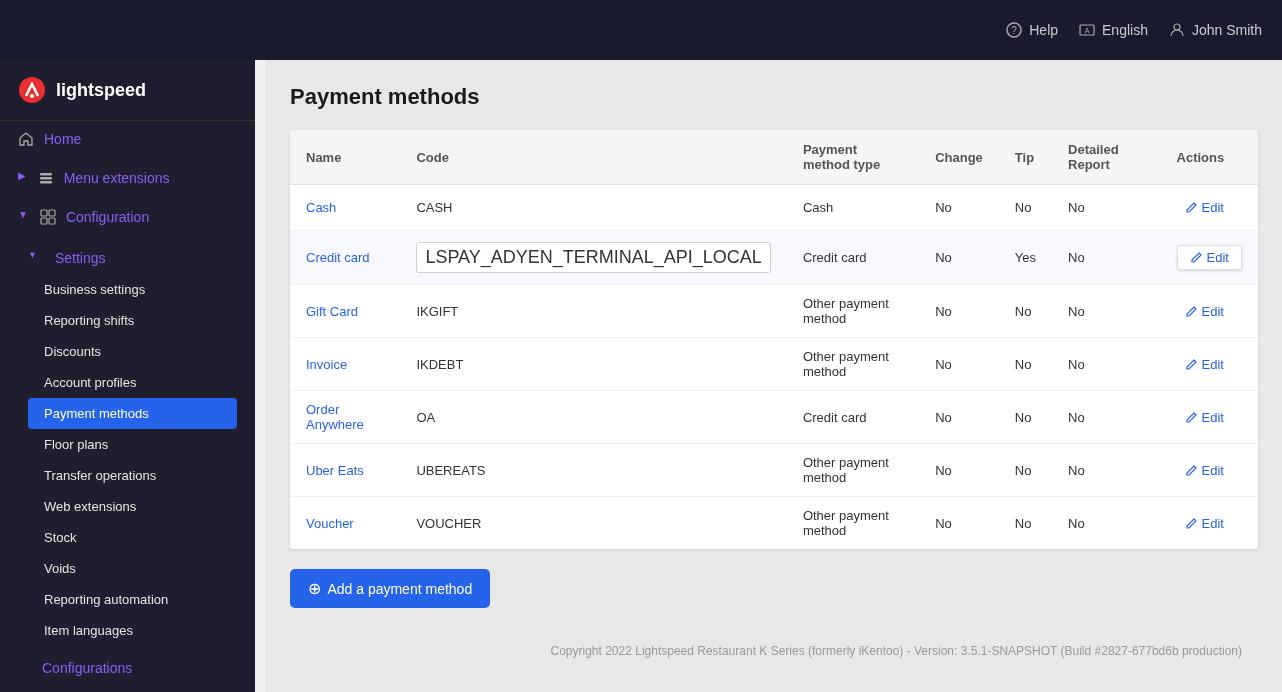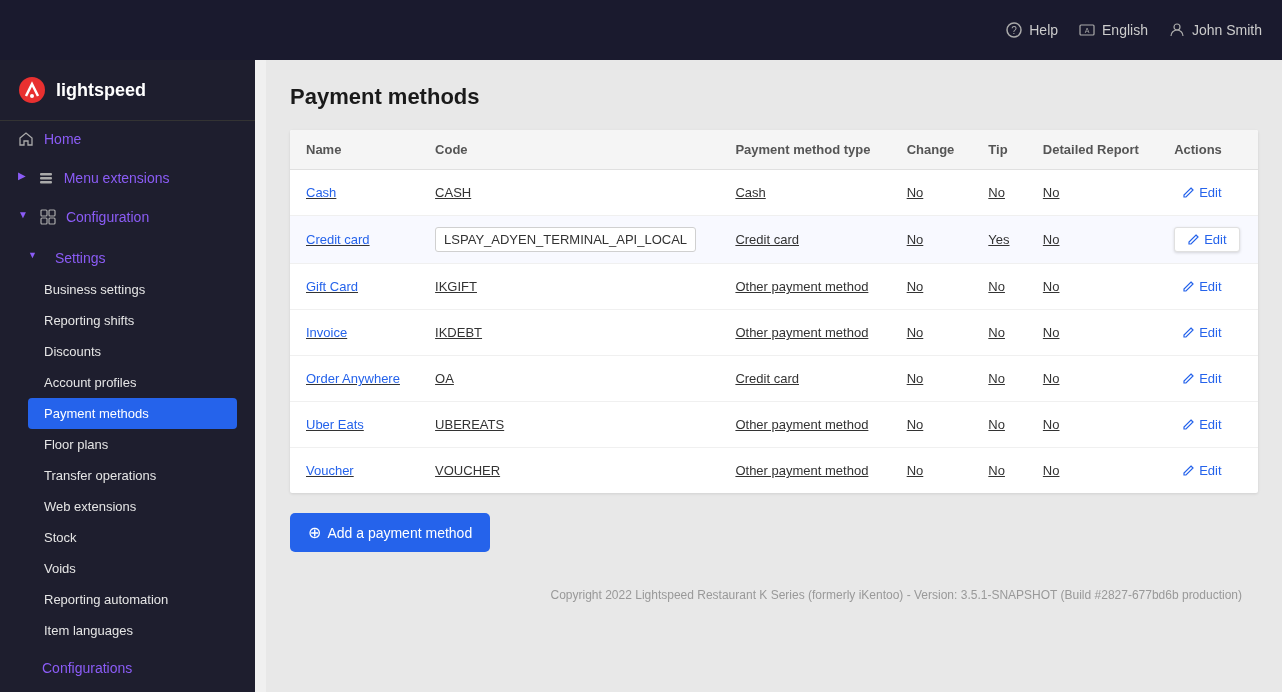--- a/index.html
+++ b/index.html
@@ -25,32 +25,32 @@
 
     
     .main { flex: 1; overflow-y: auto; background: #e8e8e8; padding: 24px; }
     .page-title { font-size: 22px; font-weight: 600; color: #1a1a1a; margin-bottom: 20px; }
 
     
     .table-card { background: #fff; border-radius: 2px; overflow: hidden; box-shadow: 0 1px 3px rgba(0,0,0,0.1); margin-bottom: 20px; }
     table { width: 100%; border-collapse: collapse; }
     thead { background: #f5f5f5; }
     th { padding: 12px 16px; text-align: left; font-weight: 600; color: #555; font-size: 13px; border-bottom: 1px solid #e0e0e0; }
-    td { padding: 11px 16px; color: #333; font-size: 13px; border-bottom: 1px solid #f0f0f0; text-decoration: underline; }
+    td { padding: 11px 16px; color: #333; font-size: 13px; border-bottom: 1px solid #f0f0f0; }
     tr:last-child td { border-bottom: none; }
     .highlighted-row td { background: #f8f9ff; }
 
     .link-blue { color: #2563eb; text-decoration: none; cursor: pointer; }
 
     
     .btn-edit { color: #2563eb; background: none; border: none; cursor: pointer; display: inline-flex; align-items: center; gap: 4px; font-size: 13px; padding: 4px 8px; border-radius: 3px; }
     .btn-edit-highlighted { color: #2563eb; background: #fff; border: 1px solid #e0e0e0; cursor: pointer; display: inline-flex; align-items: center; gap: 4px; font-size: 13px; padding: 4px 12px; border-radius: 3px; box-shadow: 0 1px 3px rgba(0,0,0,0.15); }
 
     
-    .code-input { background: #fff; border: 1px solid #d0d0d0; border-radius: 3px; padding: 4px 8px; font-size: 13px; color: #333; display: inline-block; min-width: 200px; }
+    .code-input { background: #fff; border: 1px solid #d0d0d0; border-radius: 3px; padding: 4px 8px; font-size: 18px; color: #333; display: inline-block; min-width: 200px; }
 
     
     .btn-add { background: #2563eb; color: #fff; border: none; padding: 10px 18px; border-radius: 5px; cursor: pointer; font-size: 14px; display: inline-flex; align-items: center; gap: 6px; font-weight: 500; }
 
     
     .footer { text-align: right; color: #999; font-size: 12px; padding: 16px; }
 
     
     ::-webkit-scrollbar { width: 6px; }
     ::-webkit-scrollbar-track { background: #1e1e2e; }

